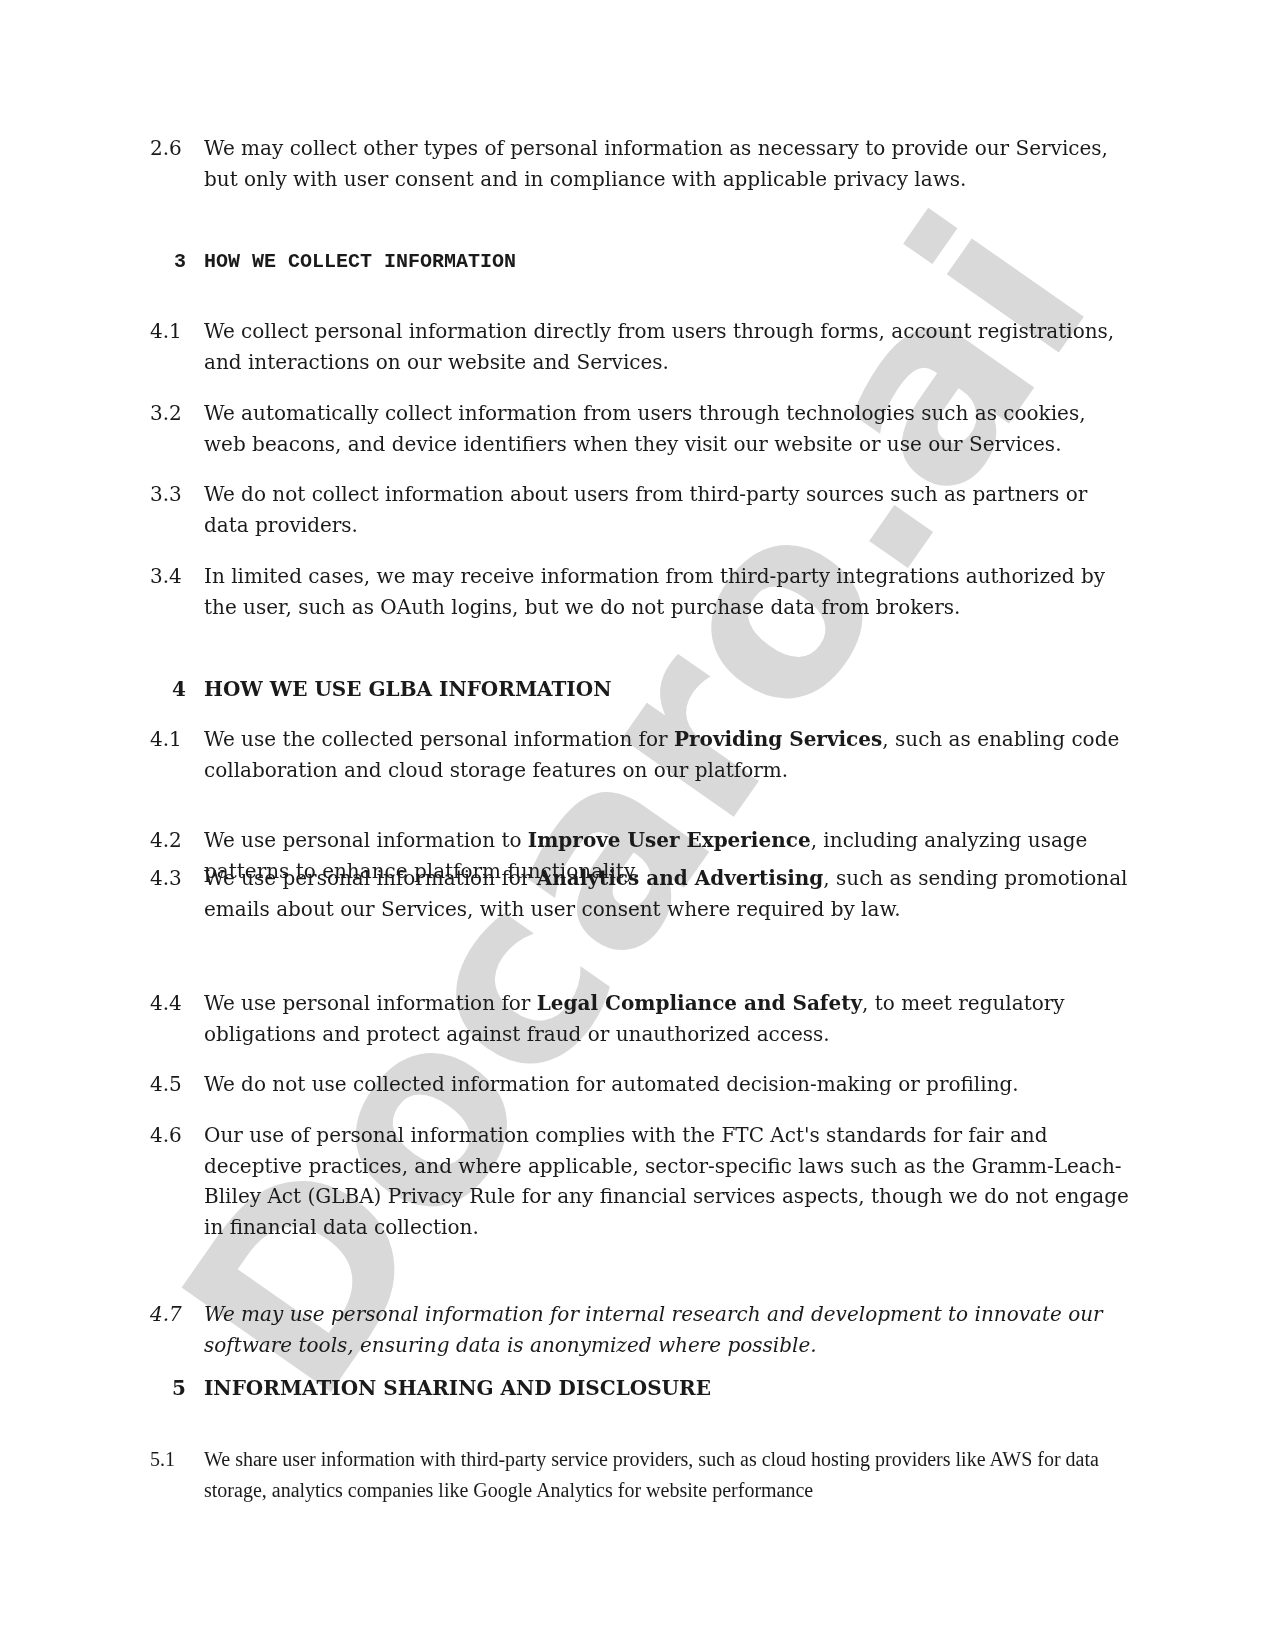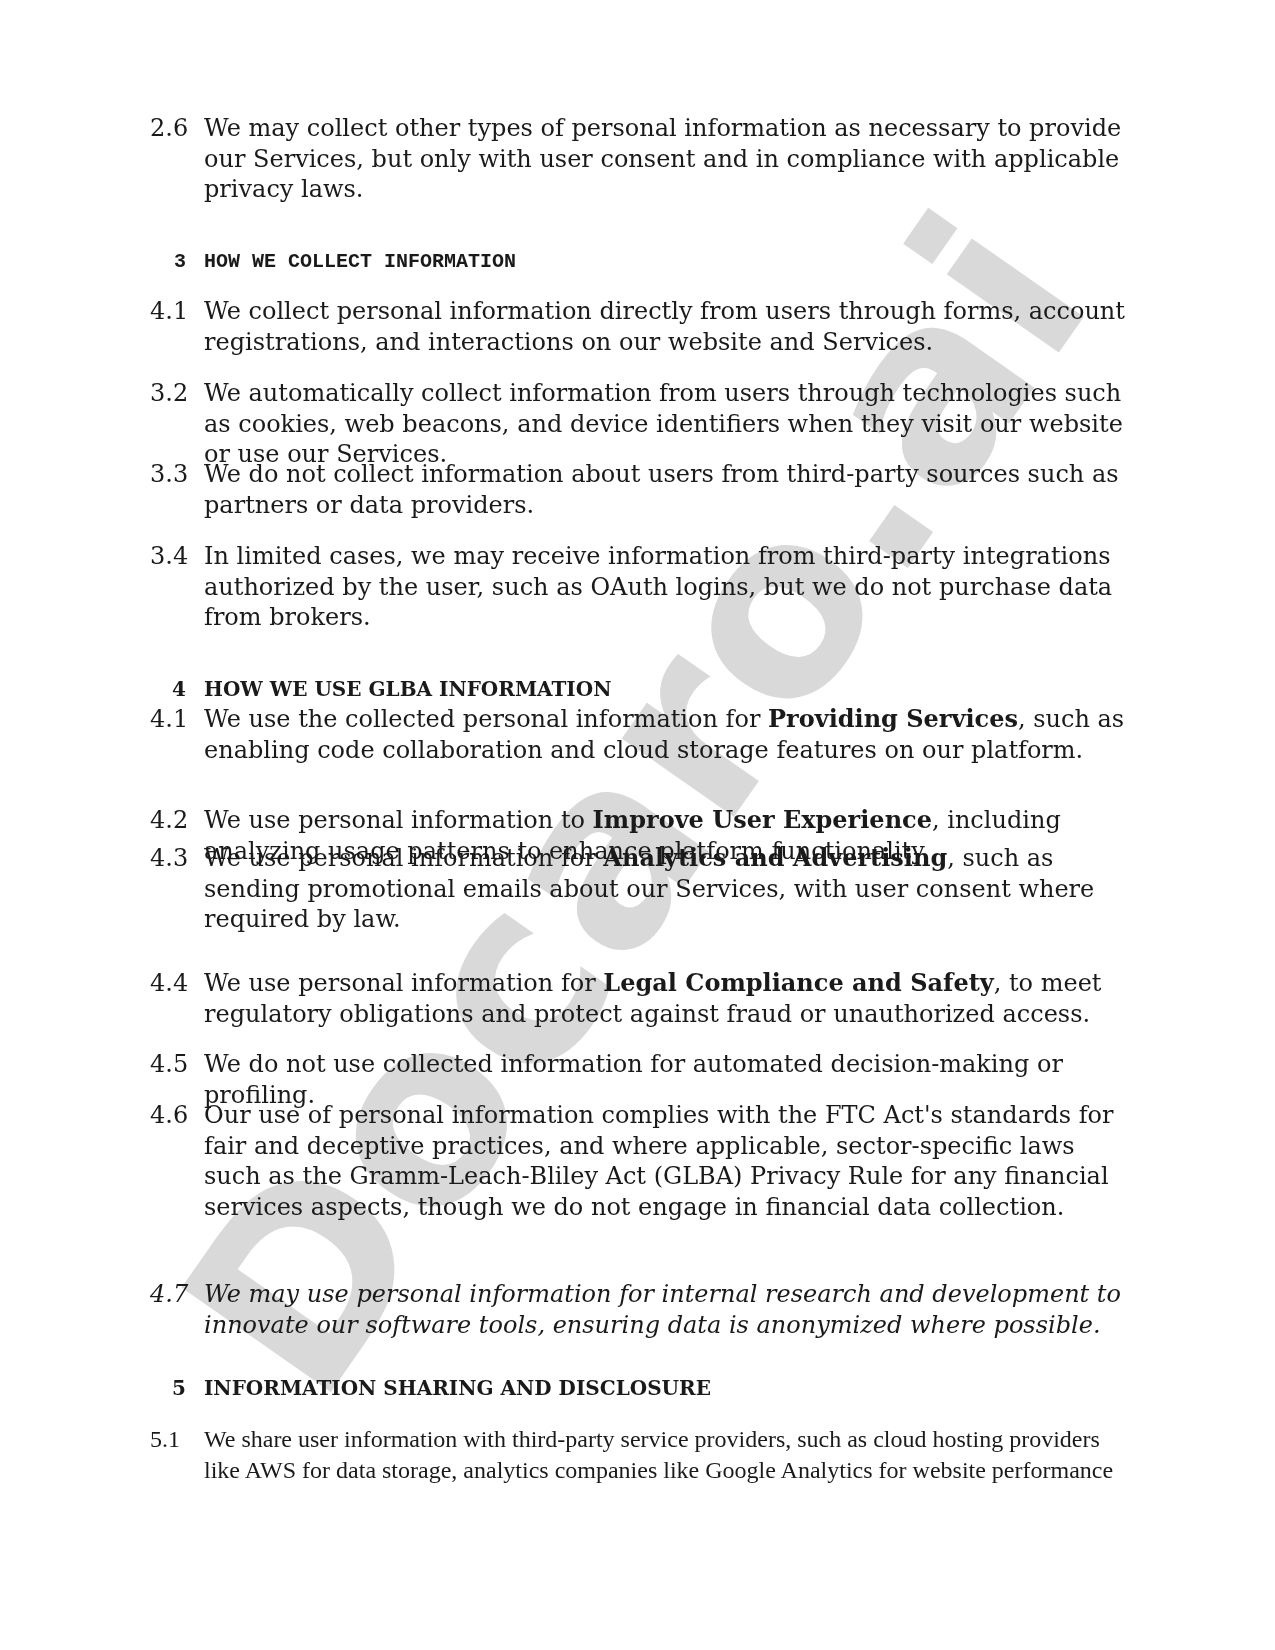--- a/index.html
+++ b/index.html
@@ -34,22 +34,23 @@
       position: absolute;
       left: 0;
       top: 0;
       width: 1275px;
       z-index: 1;
     }
     .clause {
       position: absolute;
       left: 150px;
       width: 980px;
-      font-size: 24px;
+      font-size: 20px;
       line-height: 30.5px;
+      margin-top: 20px;
     }
     .clause .num {
       position: absolute;
       left: 0;
       top: 0;
       width: 48px;
     }
     .clause .text {
       margin-left: 54px;
       display: block;

